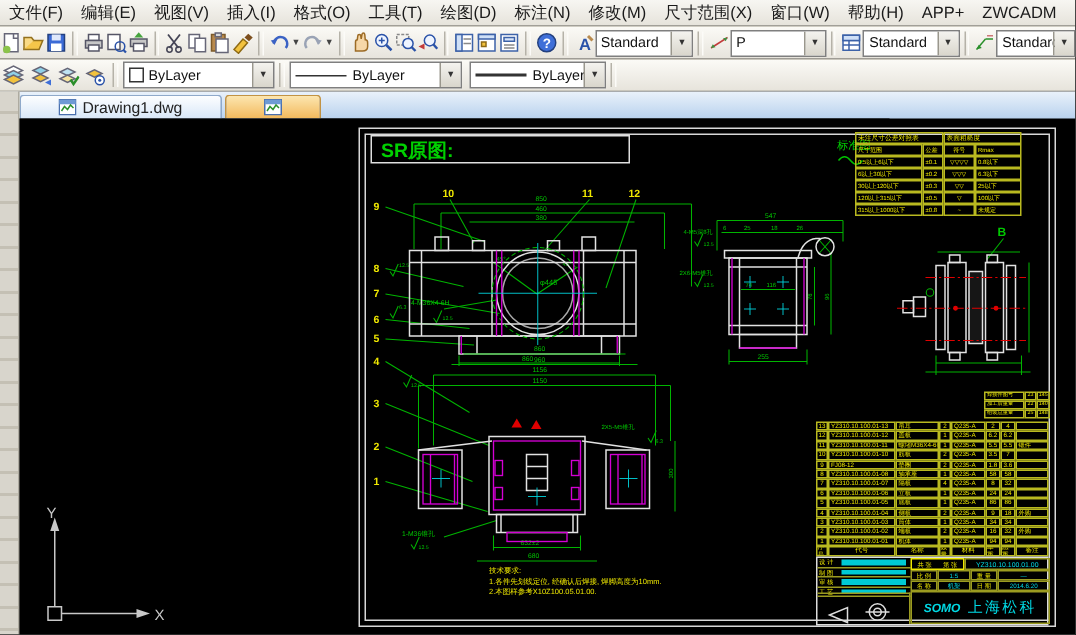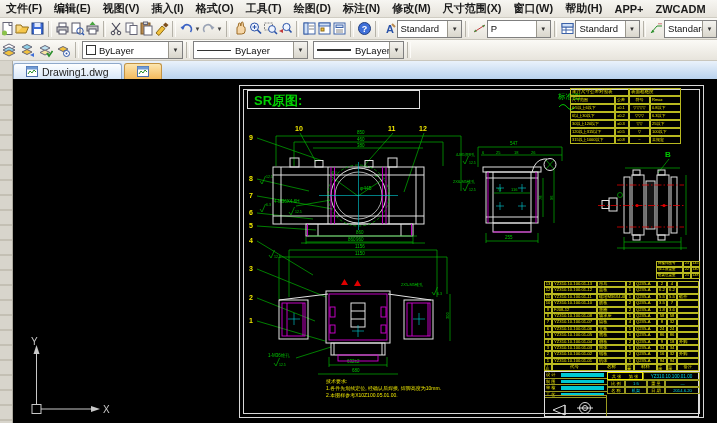--- a/index.html
+++ b/index.html
@@ -2,21 +2,21 @@
 <html><head>
 <meta charset="utf-8">
 <style>
   html,body{margin:0;padding:0;background:#555;}
   .screen{position:relative;width:717px;height:423px;overflow:hidden;background:#000;
           font-family:"Liberation Sans","DejaVu Sans",sans-serif;-webkit-font-smoothing:antialiased;}
   
   .menubar{position:absolute;left:0;top:0;width:717px;height:17px;
     background:linear-gradient(#f7f6f2,#e6e3db);border-bottom:1px solid #cfccc2;
     display:flex;align-items:center;font-size:11px;color:#1a1a1a;}
-  .mi{padding:0 6px;white-space:nowrap;cursor:default;font-weight:bold;}
+  .mi{padding:0 6px;white-space:nowrap;cursor:default;}
   
   .tbar{position:absolute;left:0;width:717px;display:flex;align-items:center;
     background:linear-gradient(#fbfaf6,#e7e4dc);border-bottom:1px solid #c9c6bc;}
   .tb1{top:18px;height:21px;}
   .tb2{top:40px;height:20px;}
   .tbtn{width:18px;height:17px;display:flex;align-items:center;justify-content:center;border-radius:2px;}
   .tbtn svg{display:block}
   .dd{width:9px;height:17px;display:flex;align-items:center;justify-content:center;font-size:6px;color:#444;}
   .sep{width:2px;height:16px;border-left:1px solid #b5b2a8;border-right:1px solid #fcfbf8;margin:0 3px;}
   .combo{height:16px;background:#fff;border:1px solid #7f7f7f;display:flex;align-items:center;
@@ -24,21 +24,21 @@
   .combo .arrow{position:absolute;right:0;top:0;width:13px;height:100%;
     background:linear-gradient(#f4f3ef,#d9d6cc);border-left:1px solid #9a978d;
     display:flex;align-items:center;justify-content:center;font-size:6px;color:#333;}
   .combo.dis{background:#f1f0ec;color:#9a9a9a;}
   .swatch{width:8px;height:8px;background:#fff;border:1px solid #333;margin-right:3px;flex:none;}
   .lsample{width:34px;height:1px;background:#333;margin-right:4px;flex:none;}
   .combo .lab{overflow:hidden;text-overflow:clip;}
   
   .tabbar{position:absolute;left:0;top:61px;width:717px;height:18px;
     background:linear-gradient(#eaf2fb,#b9d2ee);display:flex;align-items:flex-end;padding-left:13px;box-sizing:border-box;}
-  .tab{height:15px;display:flex;align-items:center;gap:4px;padding:0 12px;margin-right:2px;
+  .tab{height:15px;display:flex;align-items:center;gap:4px;padding:0 25px;margin-right:2px;
     border:1px solid #8fa9ca;border-bottom:none;border-radius:3px 3px 0 0;
     background:linear-gradient(#fdfeff,#d8e7f8);font-size:10.5px;color:#222;}
   .tab.active{background:linear-gradient(#fce6b0,#f3b95c);border-color:#c29344;font-weight:bold;}
   
   .lbar{position:absolute;left:0;top:61px;width:12px;height:362px;background:#d8d5cc;
     border-right:1px solid #aeaba0;
     background-image:repeating-linear-gradient(#d8d5cc 0 13px,#c4c0b4 13px 15px);}
   
   .canvas{position:absolute;left:13px;top:79px;width:580px;height:344px;background:#000;}
   .canvas svg text{font-family:"Liberation Sans","DejaVu Sans",sans-serif;}
@@ -918,20 +918,24 @@
         <div class="w22 cy">1:5</div>
         <div class="w18">重 量</div>
         <div class="w35 cy">—</div>
       </div>
       <div class="tb-r3">
         <div class="w18">名 称</div>
         <div class="w22 cy">机架</div>
         <div class="w18">日 期</div>
         <div class="w35 cy">2014.6.20</div>
       </div>
+      <div class="brand">
+        <span class="logo">SOMO</span>
+        <span class="cname">上海松科</span>
+      </div>
     </div>
 
     
     <div class="ov notes">
       <div class="nh">技术要求:</div>
       <div>1.各件先划线定位, 经确认后焊接, 焊脚高度为10mm.</div>
       <div>2.本图样参考X10Z100.05.01.00.</div>
     </div>
   </div>
 </div>

